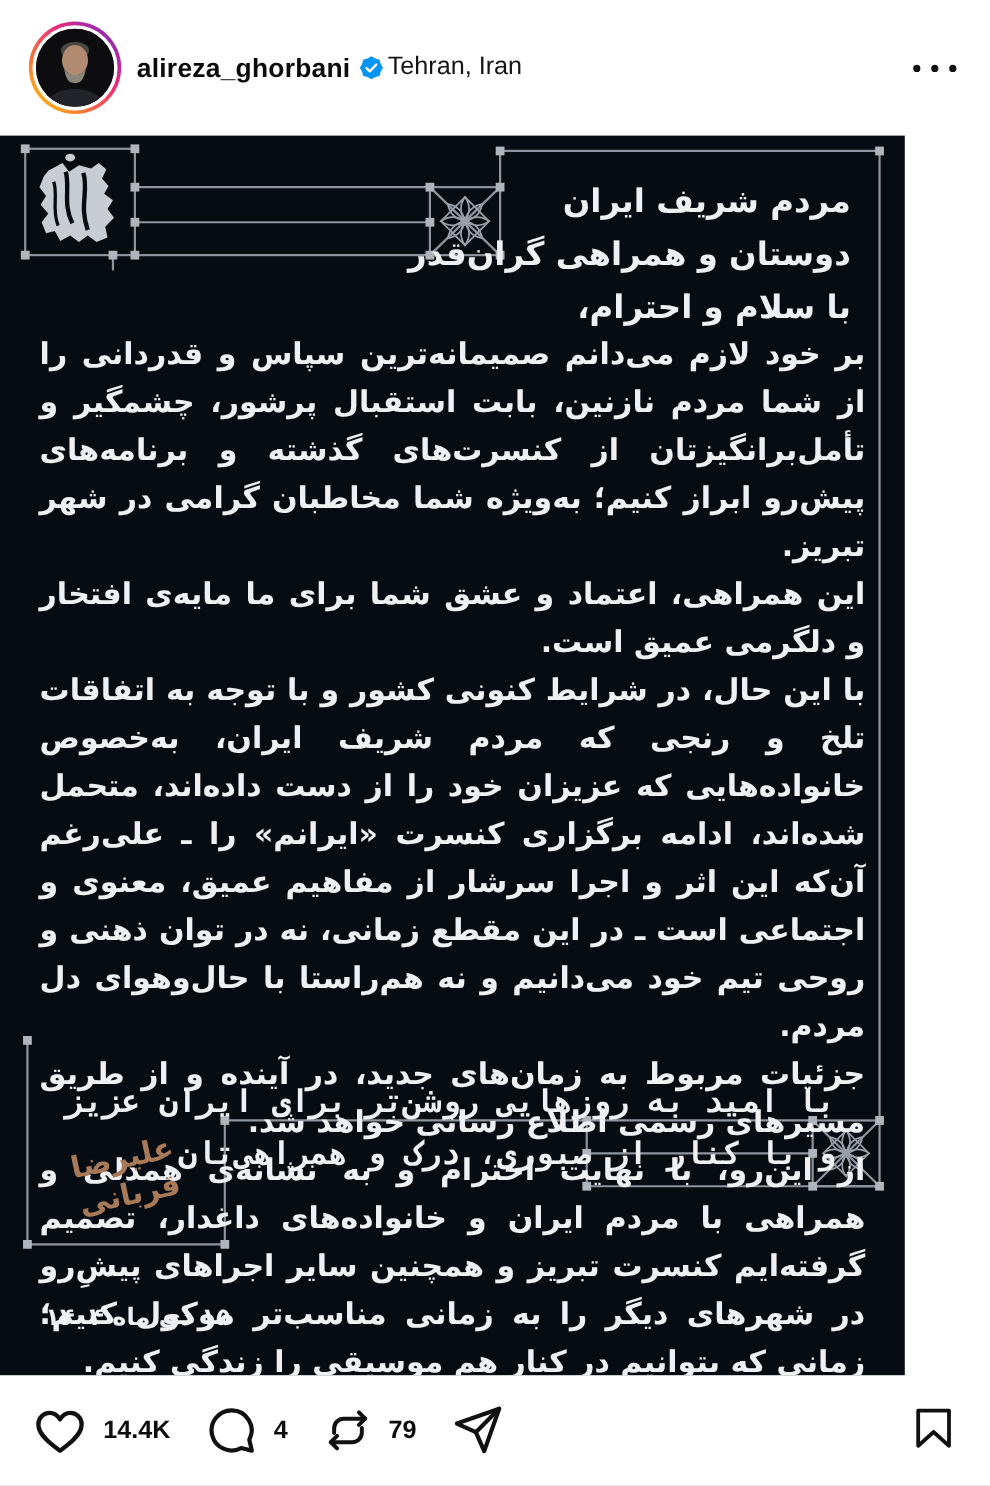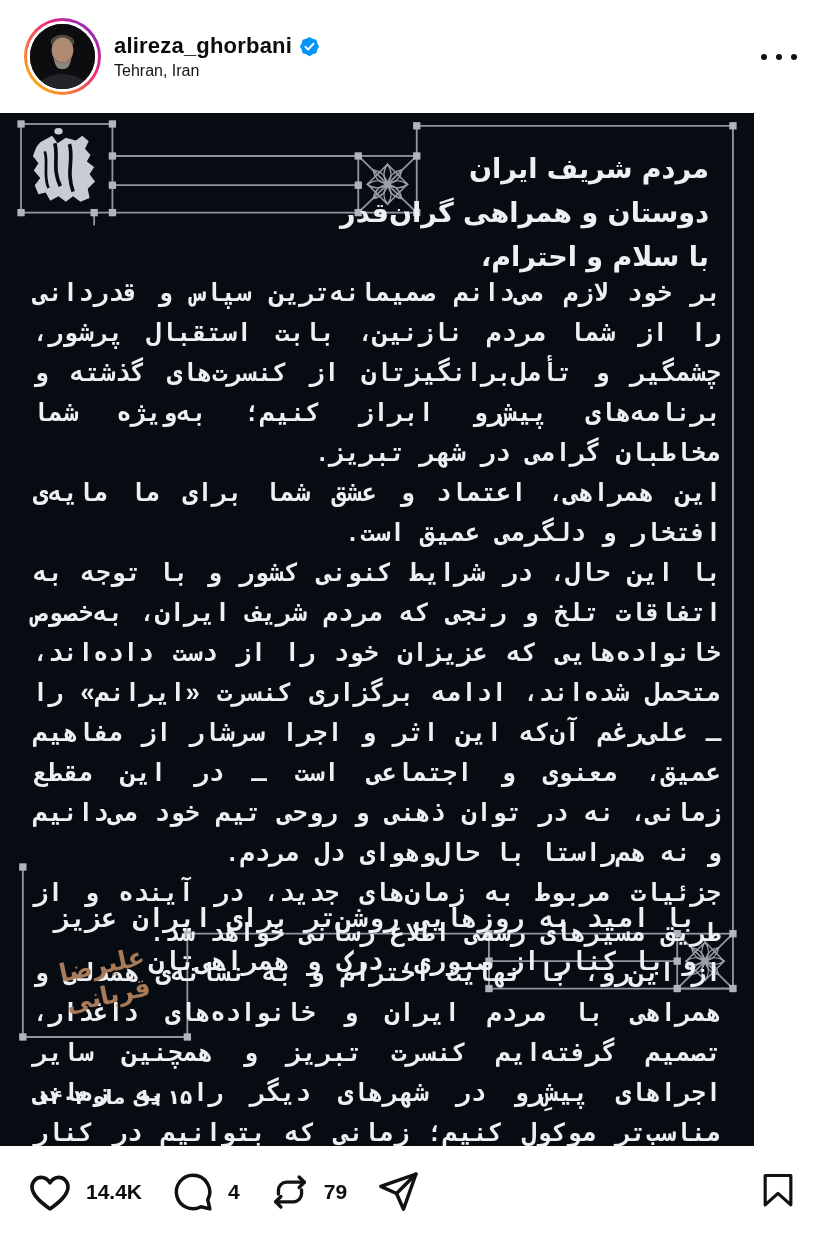--- a/index.html
+++ b/index.html
@@ -6,34 +6,34 @@
   body{width:825px;font-family:"Liberation Sans","DejaVu Sans",sans-serif;}
   .post-card{width:825px;height:1238px;background:#fff;display:flex;flex-direction:column;overflow:hidden;}
 
   
   .header{height:113px;display:flex;align-items:center;padding:0 24px;box-sizing:border-box;gap:13px;background:#fff;}
   .avatar-ring{width:77px;height:77px;border-radius:50%;padding:3px;box-sizing:border-box;
     background:linear-gradient(225deg,#6228d7 0%,#ee2a7b 38%,#f77737 70%,#ffd600 100%);flex:0 0 auto;}
   .avatar-photo{width:100%;height:100%;border-radius:50%;border:3px solid #fff;box-sizing:border-box;
     background:#101010;overflow:hidden;}
   .avatar-photo svg{display:block;width:100%;height:100%;}
-  .header-info{display:flex;flex-direction:column;gap:3px;}
+  .header-info{display:flex;flex-direction:row;gap:3px;}
   .username-row{display:flex;align-items:center;gap:7px;}
   .username{font-size:22px;font-weight:bold;color:#0b0b0b;letter-spacing:.2px;}
   .badge{width:21px;height:21px;display:block;}
-  .location{font-size:16px;color:#141414;}
+  .location{font-size:21px;color:#141414;}
   .more-btn{margin-left:auto;display:flex;gap:9px;align-items:center;padding:10px 4px;cursor:pointer;}
   .more-btn i{width:6px;height:6px;border-radius:50%;background:#111;display:block;}
 
   
   .artwork{position:relative;width:754px;height:1033px;background:#070c13;overflow:hidden;}
   .frame-svg{position:absolute;inset:0;}
   .fa-text{font-family:"DejaVu Sans",sans-serif;color:#eef0f3;font-weight:bold;direction:rtl;}
   .greeting{position:absolute;top:34px;right:45px;text-align:right;font-size:27px;line-height:44px;}
-  .body-text{position:absolute;top:162px;left:33px;right:33px;text-align:justify;font-size:25px;line-height:40px;font-family:Liberation Mono, monospace;}
+  .body-text{position:absolute;top:162px;left:33px;right:33px;text-align:justify;font-size:25px;line-height:40px;}
   .body-text p{margin:0;}
   .closing{position:absolute;top:786px;right:58px;text-align:right;font-size:26px;line-height:43px;font-family:Liberation Mono, monospace;}
   .sig-name{position:absolute;left:42px;top:836px;width:126px;text-align:center;color:#a87a57;
     font-size:25px;line-height:1.25;transform:rotate(-12deg);}
   .sig-title{position:absolute;left:25px;top:928px;width:180px;text-align:center;font-size:21px;letter-spacing:2px;}
   .sig-date{position:absolute;left:25px;top:972px;width:180px;text-align:center;font-size:20px;}
 
   
   .action-bar{height:92px;display:flex;align-items:center;padding:0 27px;box-sizing:border-box;background:#fff;}
   .act{display:flex;align-items:center;gap:13px;margin-right:29px;cursor:pointer;}

